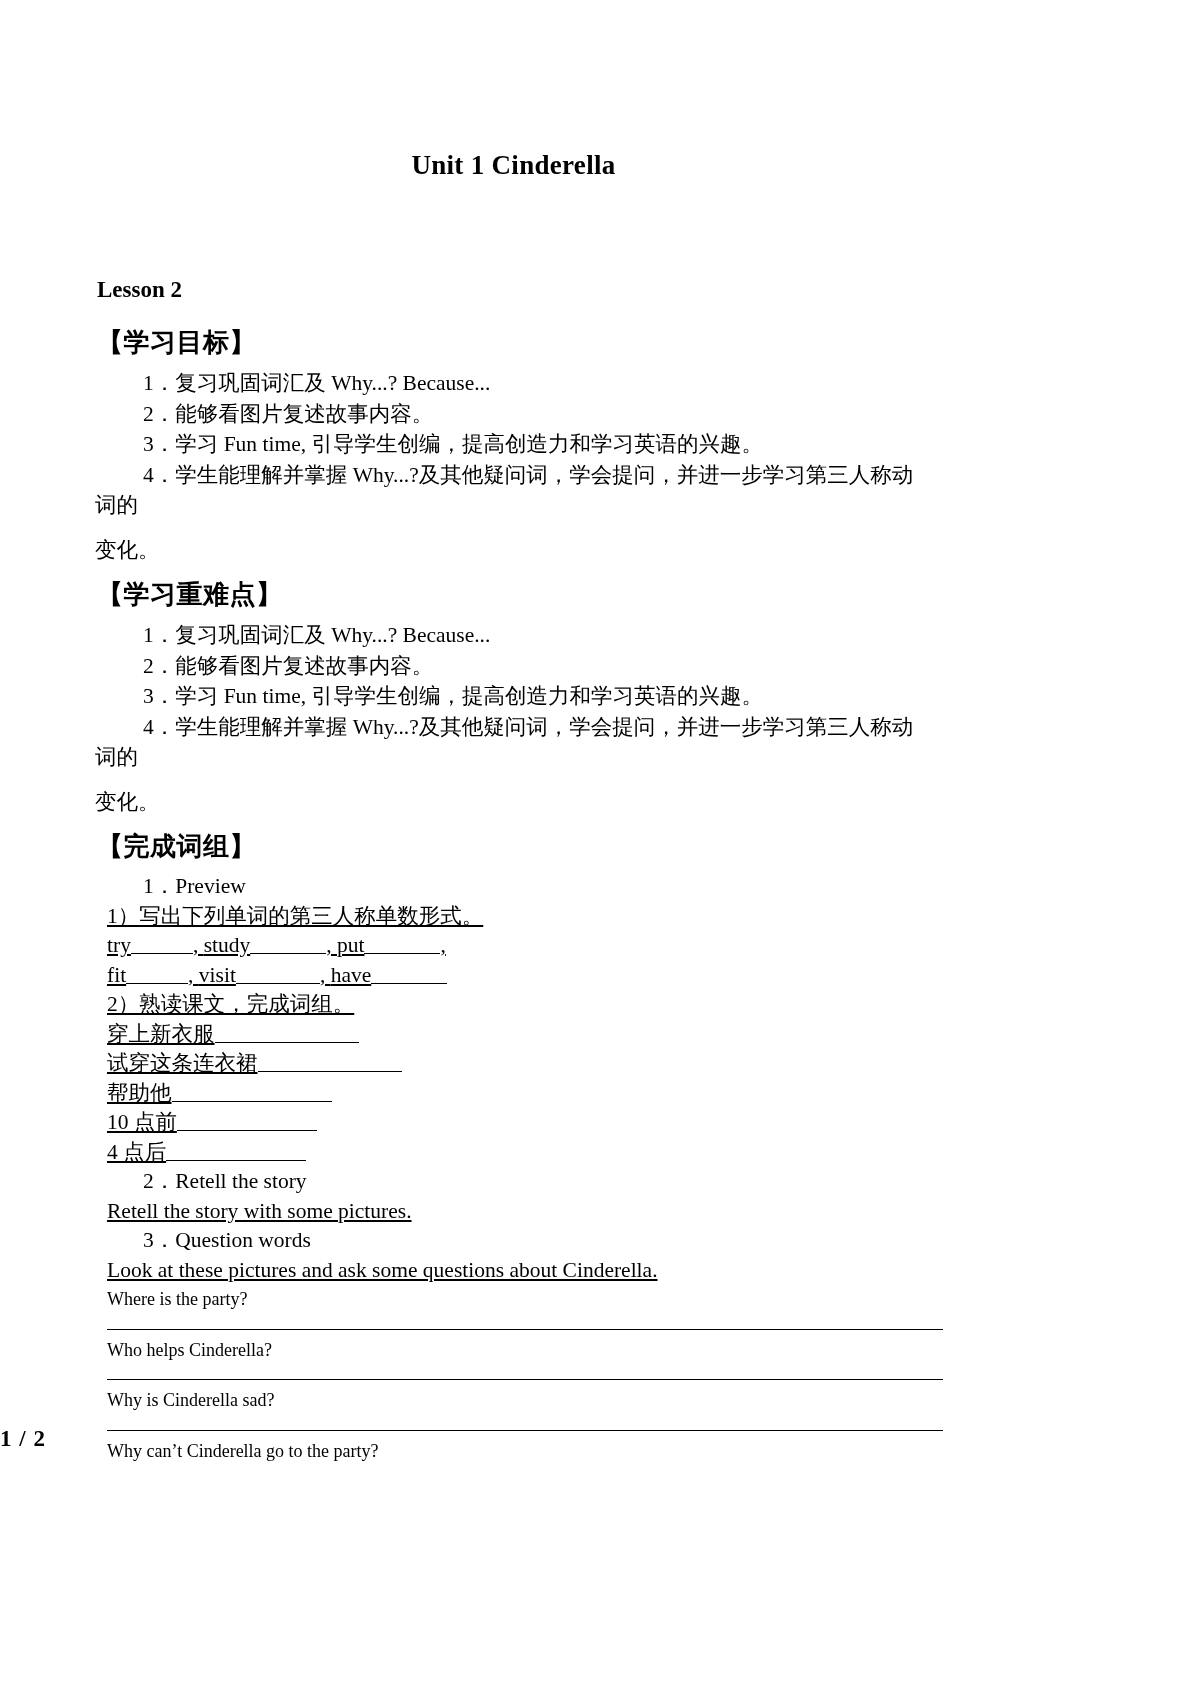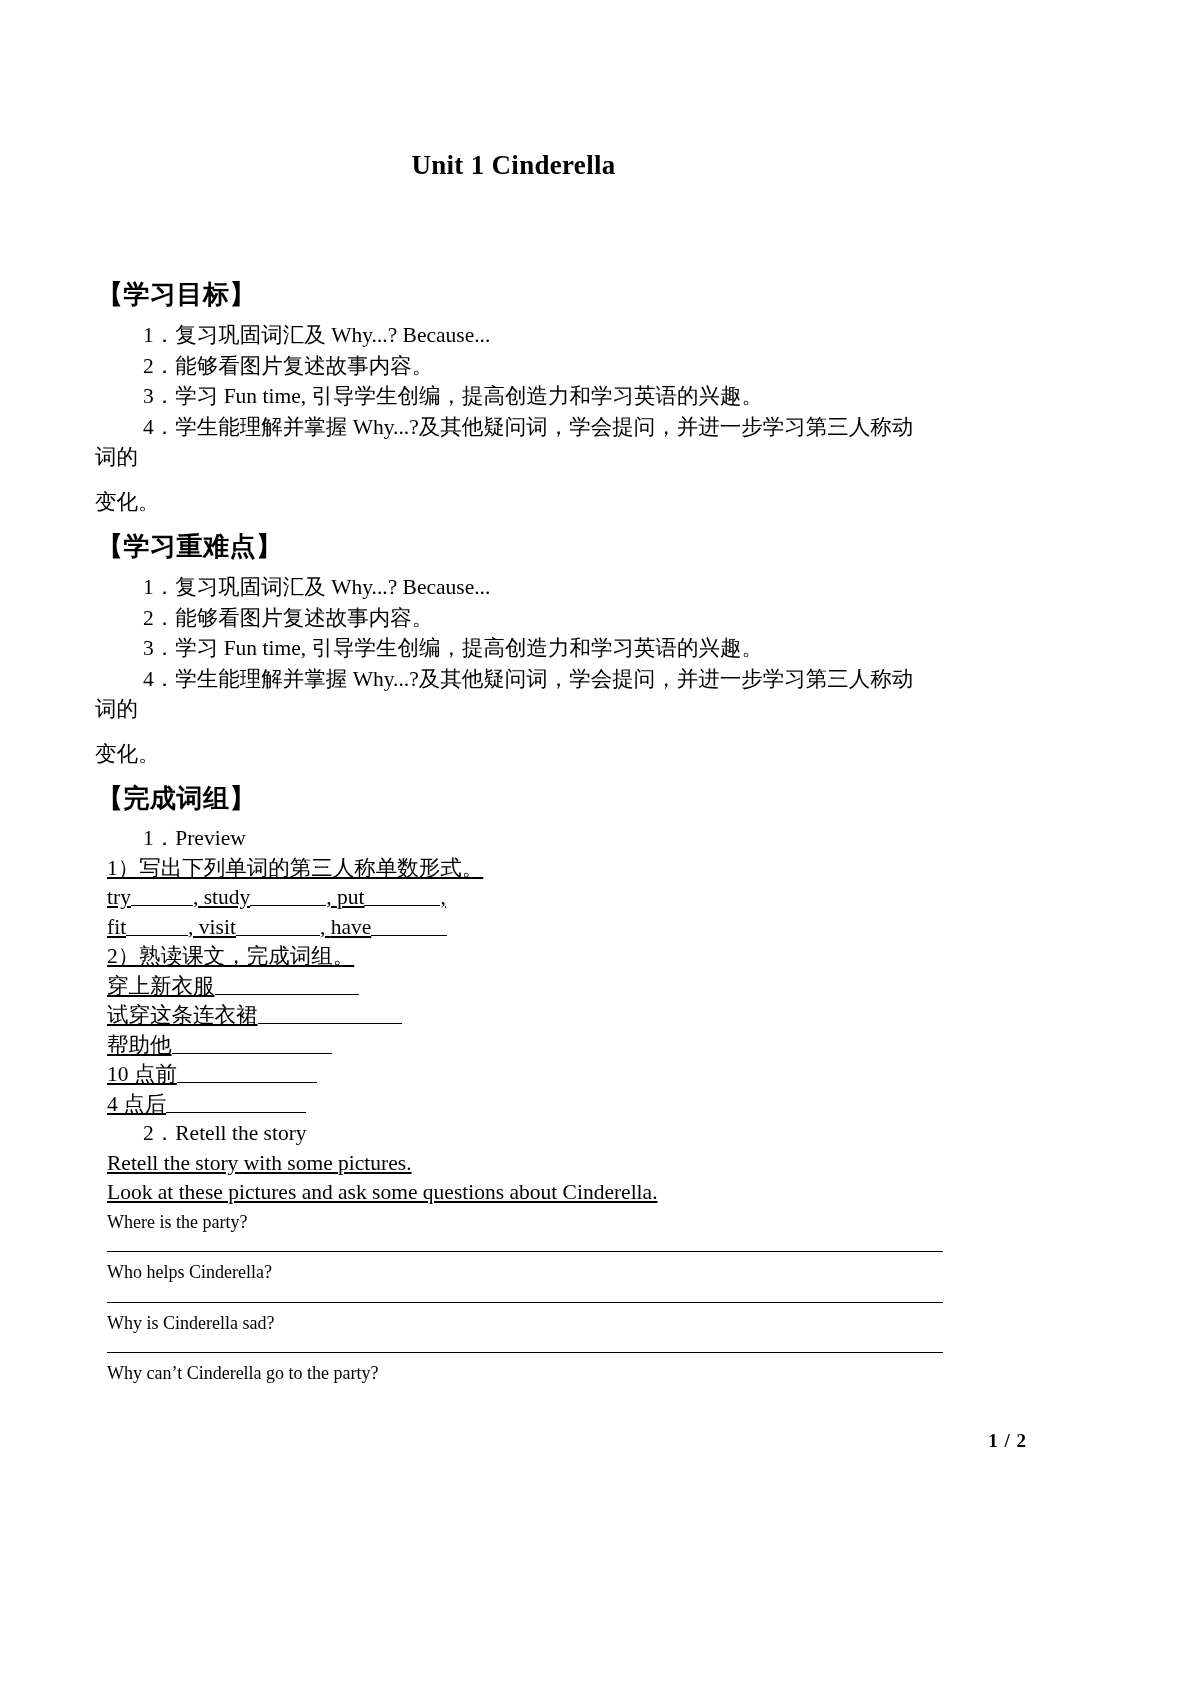--- a/index.html
+++ b/index.html
@@ -91,33 +91,34 @@
   .q-line {
     font-size: 18px;
     line-height: 29.5px;
     padding-left: 12px;
   }
   .footer {
     position: absolute;
     left: 0;
     right: 0;
     bottom: 232px;
-    text-align: right;
-    font-size: 19px;
+    text-align: left;
+    font-size: 23px;
     font-weight: bold;
     letter-spacing: 1px;
   }
 </style>
 </head>
 <body>
 
 <div class="page">
 
   <div class="doc-title">Unit 1 Cinderella</div>
 
+  <div class="lesson-heading">Lesson 2</div>
 
   <div class="section-heading">【学习目标】</div>
   <ul class="obj-list">
     <li>1．复习巩固词汇及 Why...? Because...</li>
     <li>2．能够看图片复述故事内容。</li>
     <li>3．学习 Fun time, 引导学生创编，提高创造力和学习英语的兴趣。</li>
     <li>4．学生能理解并掌握 Why...?及其他疑问词，学会提问，并进一步学习第三人称动词的</li>
   </ul>
   <div class="hang">变化。</div>
 
@@ -145,20 +146,21 @@
         <div class="plain-line"><span>穿上新衣服</span><span class="blank" style="width: 144px;"></span></div>
         <div class="plain-line"><span>试穿这条连衣裙</span><span class="blank" style="width: 144px;"></span></div>
         <div class="plain-line"><span>帮助他</span><span class="blank" style="width: 160px;"></span></div>
         <div class="plain-line"><span>10 点前</span><span class="blank" style="width: 140px;"></span></div>
         <div class="plain-line"><span>4 点后</span><span class="blank" style="width: 140px;"></span></div>
       </div>
 
     <div class="num-line">2．Retell the story</div>
     <div class="plain-line">Retell the story with some pictures.</div>
 
+    <div class="num-line">3．Question words</div>
     <div class="plain-line">Look at these pictures and ask some questions about Cinderella.</div>
 
     <div class="q-line">Where is the party?</div>
     <hr class="answer-rule">
     <div class="q-line">Who helps Cinderella?</div>
     <hr class="answer-rule">
     <div class="q-line">Why is Cinderella sad?</div>
     <hr class="answer-rule">
     <div class="q-line">Why can’t Cinderella go to the party?</div>
   </div>

